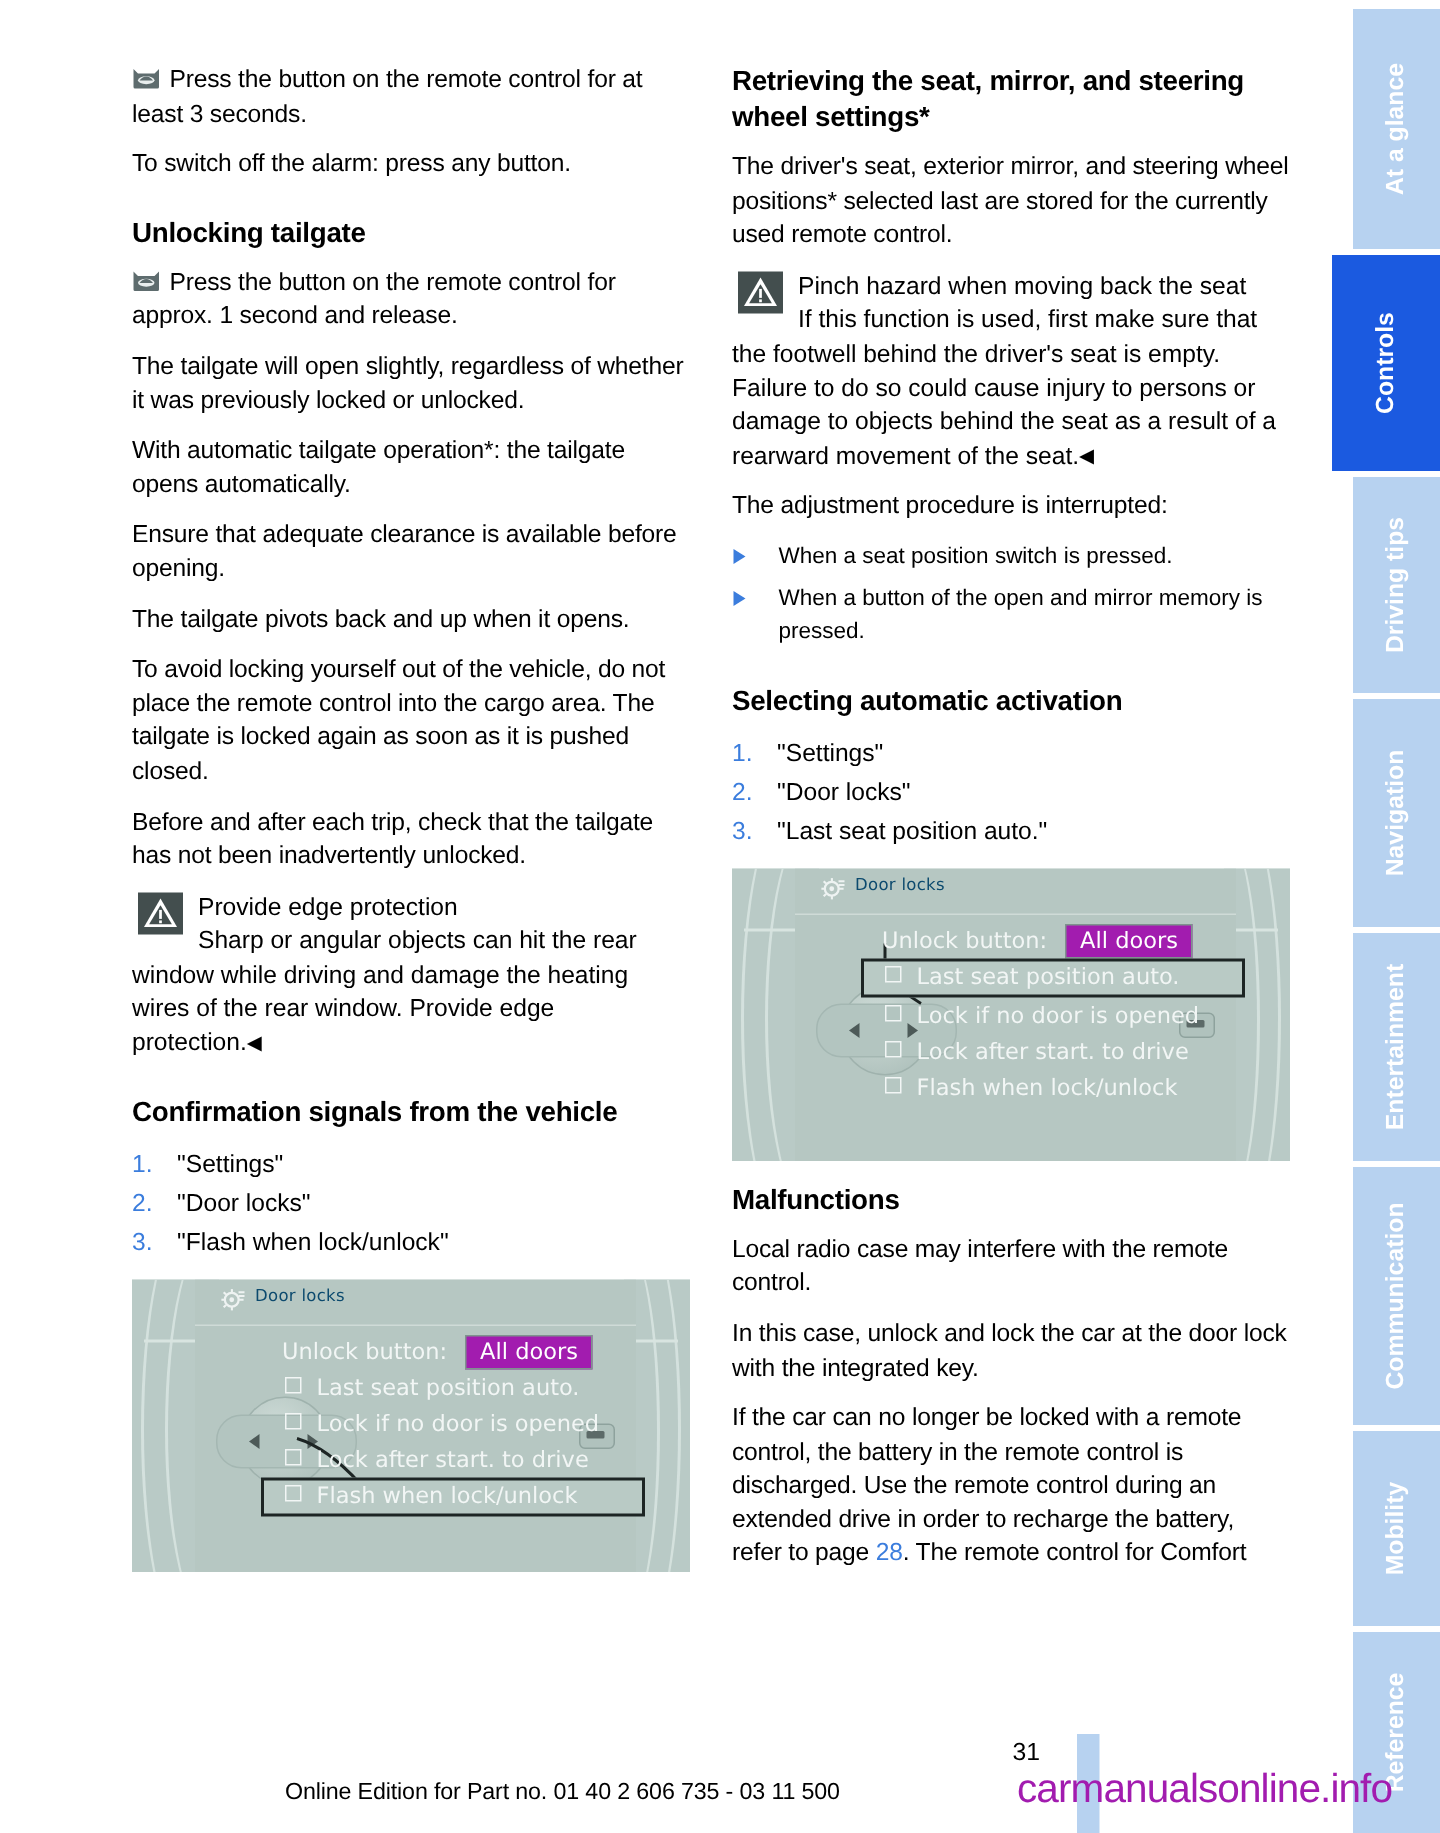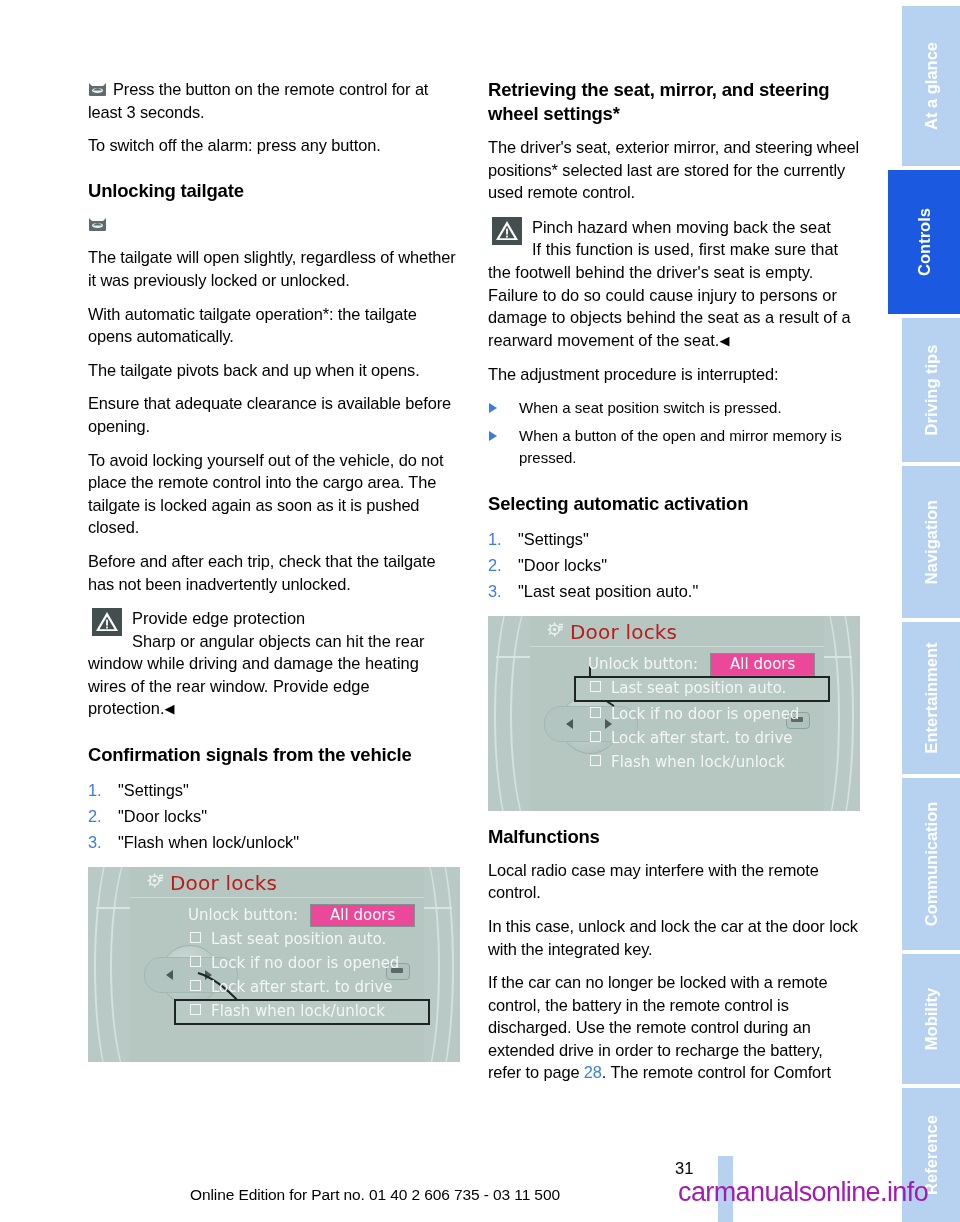--- a/index.html
+++ b/index.html
@@ -17,21 +17,20 @@
     color: #000000;
     -webkit-font-smoothing: antialiased;
   }
 
   
   .page {
     position: absolute;
     left: 0; top: 0;
     width: 888px;
     height: 1071px;
-    margin-top: 36px;
   }
 
   .col {
     position: absolute;
     top: 42px;
     width: 372px;
   }
   .col-left  { left: 88px; }
   .col-right { left: 488px; }
 
@@ -170,22 +169,22 @@
   }
   .mmi .titlebar {
     position: absolute;
     left: 0; right: 0; top: 0;
     height: 30px;
     border-bottom: 1px solid #cfdbd7;
   }
   .mmi .title-txt {
     position: absolute;
     left: 40px; top: 4px;
-    color: #b91c1c;
-    font-size: 20px;
+    color: #0c4a6e;
+    font-size: 11px;
     letter-spacing: .2px;
   }
   .mmi .gear-icon {
     position: absolute;
     left: 17px; top: 5px;
     width: 17px; height: 17px;
   }
   .mmi .rows {
     position: absolute;
     left: 58px; top: 36px; right: 6px;
@@ -201,23 +200,23 @@
   .mmi .row .cbox {
     display: inline-block;
     width: 9px; height: 9px;
     border: 1.5px solid #f2f6f5;
     margin: 0 10px 0 2px;
     vertical-align: 1px;
   }
   .mmi .row.unlock { padding-left: 0; }
   .mmi .valuechip {
     display: inline-block;
-    background: #ec4899;
+    background: #a21caf;
     border: 1px solid #7e938e;
-    padding: 0 19px;
+    padding: 0 9px;
     margin-left: 12px;
     line-height: 21px;
     color: #ffffff;
   }
   .mmi .row.highlight {
     border: 2.5px solid #1d2524;
     background: #b9cac5;
     margin-left: -14px;
     padding-left: 12px;
     width: 256px;
@@ -351,27 +350,27 @@
 
     <h2 class="section">Unlocking tailgate</h2>
 
     <div class="para">
       <span class="keyicon">
         <svg width="19" height="15" viewBox="0 0 19 15">
           <path d="M1 1 L4 4 L15 4 L18 1 L18 13 Q18 14 17 14 L2 14 Q1 14 1 13 Z" fill="#5e6c6e"></path>
           <ellipse cx="9.5" cy="8.5" rx="5.5" ry="2.6" fill="#e9eeee"></ellipse>
           <path d="M5 8.6 Q7 6 9.5 6 Q12 6 14 8.6 Z" fill="#5e6c6e"></path>
         </svg>
-      </span>
+      </span><span>Press the button on the remote control for approx. 1 second and release.</span>
     </div>
 
     <p>The tailgate will open slightly, regardless of whether it was previously locked or unlocked.</p>
     <p>With automatic tailgate operation*: the tailgate opens automatically.</p>
+    <p>Ensure that adequate clearance is available before opening.</p>
     <p>The tailgate pivots back and up when it opens.</p>
-    <p>Ensure that adequate clearance is available before opening.</p>
     <p>To avoid locking yourself out of the vehicle, do not place the remote control into the cargo area. The tailgate is locked again as soon as it is pushed closed.</p>
     <p>Before and after each trip, check that the tailgate has not been inadvertently unlocked.</p>
 
     <div class="warnblock">
       <div class="warnicon">
         <svg width="24" height="24" viewBox="0 0 24 24">
           <path d="M12 2 L23 21 L1 21 Z" fill="#ffffff"></path>
           <path d="M12 6.5 L19.6 19.2 L4.4 19.2 Z" fill="#434e4e"></path>
           <rect x="11.1" y="9.6" width="1.8" height="6" fill="#ffffff"></rect>
           <rect x="11.1" y="16.6" width="1.8" height="1.9" fill="#ffffff"></rect>

